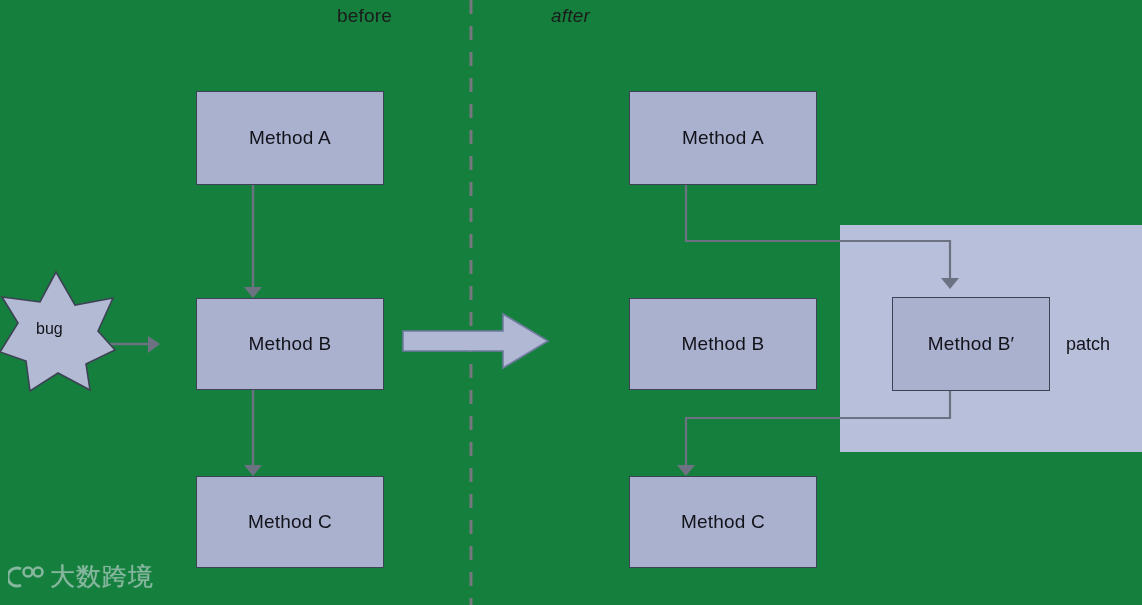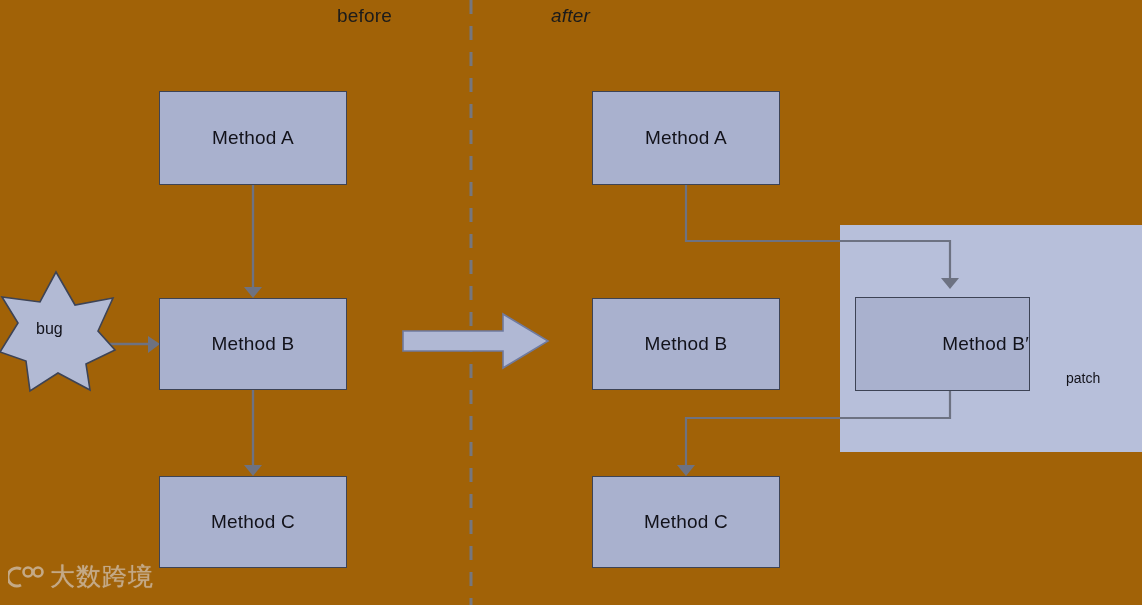--- a/index.html
+++ b/index.html
@@ -7,21 +7,21 @@
     padding: 0;
     background: #ffffff;
   }
   body {
     font-family: "Liberation Sans", sans-serif;
   }
   #canvas {
     position: relative;
     width: 1142px;
     height: 605px;
-    background: #a16207;
+    background: #15803d;
     overflow: hidden;
   }
   svg.layer {
     position: absolute;
     left: 0;
     top: 0;
     width: 1142px;
     height: 605px;
   }
   .hdr-label {
@@ -35,33 +35,33 @@
     position: absolute;
     box-sizing: border-box;
     background: #a9b1ce;
     border: 1.4px solid #3d4355;
     display: flex;
     align-items: center;
     justify-content: center;
     font-size: 19px;
     color: #12121a;
     letter-spacing: 0.2px;
+    margin-left: 37px;
   }
   .patch-box {
     position: absolute;
     box-sizing: border-box;
     background: #b7bfda;
     border: none;
   }
   .patch-text {
     position: absolute;
-    font-size: 14px;
+    font-size: 18px;
     color: #12121a;
     white-space: nowrap;
-    margin-top: 36px;
   }
   .star-text {
     position: absolute;
     font-size: 16px;
     color: #12121a;
     white-space: nowrap;
   }
   .watermark {
     position: absolute;
     left: 8px;
@@ -162,21 +162,21 @@
   </div>
 
   <div class="node-box" style="left:592px; top:298px; width:188px; height:92px;">
     <span>Method B</span>
   </div>
 
   <div class="node-box" style="left:592px; top:476px; width:188px; height:92px;">
     <span>Method C</span>
   </div>
 
-  <div class="node-box" style="left:855px; top:297px; width:175px; height:94px;justify-content:flex-end;">
+  <div class="node-box" style="left:855px; top:297px; width:158px; height:94px;">
     <span>Method B′</span>
   </div>
 
   <div class="watermark">
     <svg width="36" height="28" viewBox="0 0 36 28">
       <path d="M13 6 a9 9 0 1 0 0 16" fill="none" stroke="#e2e4ee" stroke-width="3"></path>
       <circle cx="20" cy="9" r="4.5" fill="none" stroke="#e2e4ee" stroke-width="2.6"></circle>
       <circle cx="30" cy="9" r="4.5" fill="none" stroke="#e2e4ee" stroke-width="2.6"></circle>
     </svg>
     <span class="wm-glyphs">大数跨境</span>

